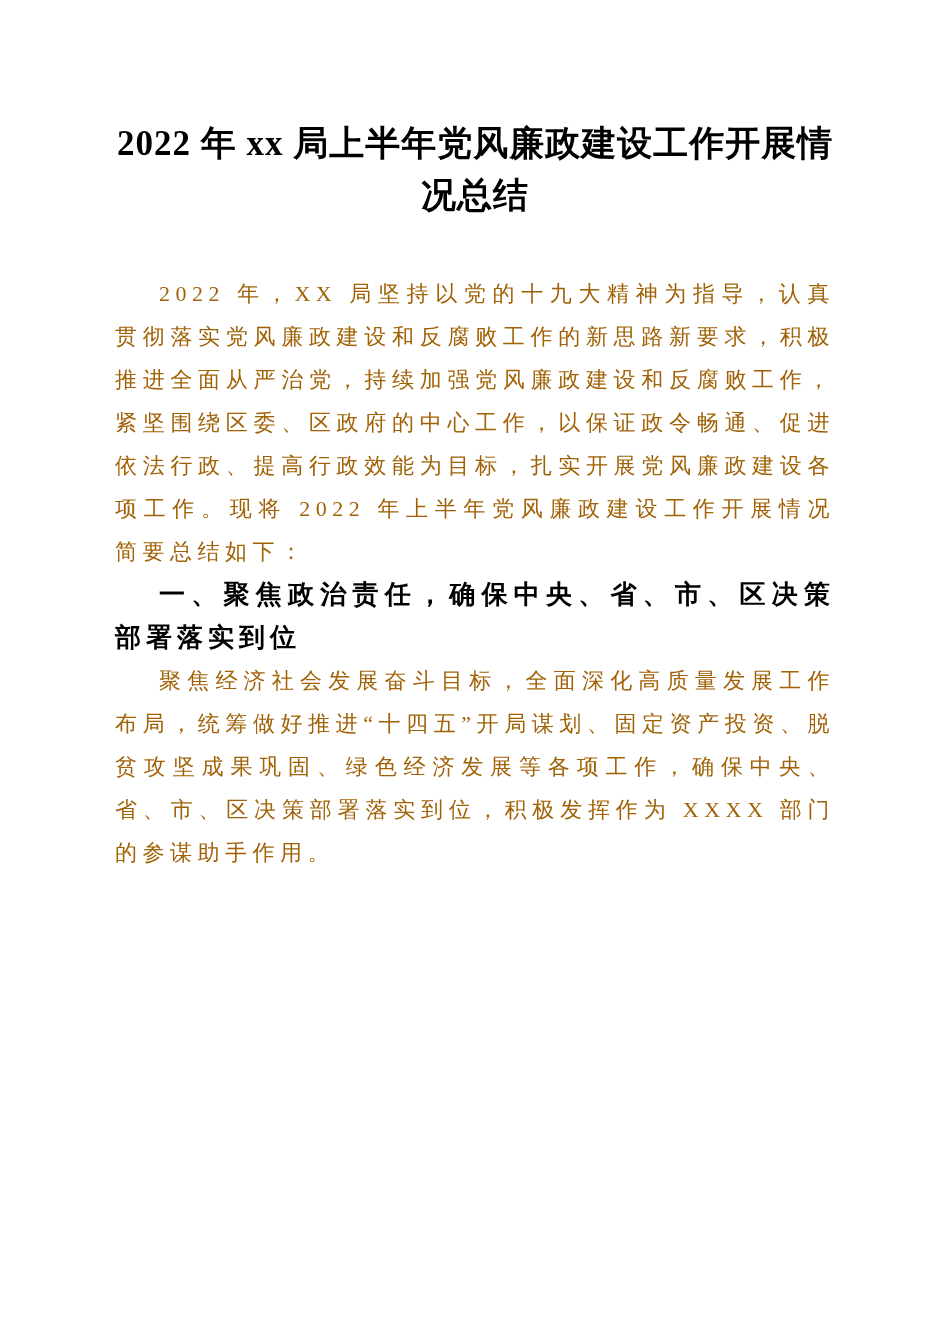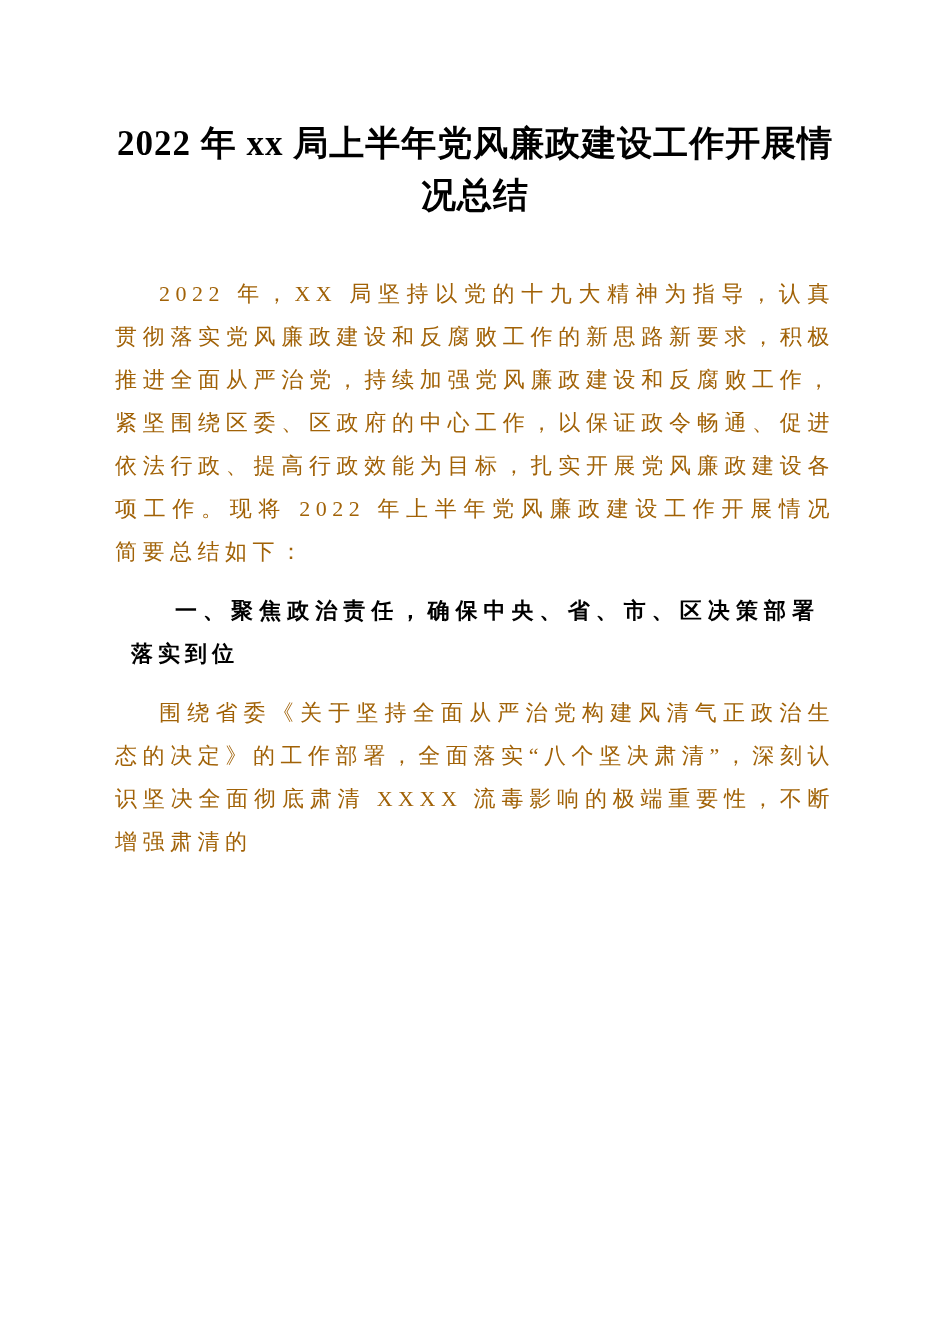--- a/index.html
+++ b/index.html
@@ -34,39 +34,39 @@
   .para {
     margin: 0;
     font-size: 22px;
     line-height: 43px;
     letter-spacing: 5.5px;
     text-align: justify;
     text-indent: 44px;
     color: #a16207;
   }
   .section-heading {
-    margin: 16px;
+    margin: 0;
     font-family: "Liberation Sans", "DejaVu Sans", sans-serif;
     font-weight: 700;
     color: #000000;
-    font-size: 22px;
+    font-size: 26px;
     line-height: 43px;
     letter-spacing: 5px;
     text-align: justify;
     text-indent: 44px;
   }
 </style>
 </head>
 <body>
 
 <div class="page">
   <h1 class="doc-title">2022 年 xx 局上半年党风廉政建设工作开展情况总结</h1>
 
   <div class="doc-body">
     <p class="para">2022 年，XX 局坚持以党的十九大精神为指导，认真贯彻落实党风廉政建设和反腐败工作的新思路新要求，积极推进全面从严治党，持续加强党风廉政建设和反腐败工作，紧坚围绕区委、区政府的中心工作，以保证政令畅通、促进依法行政、提高行政效能为目标，扎实开展党风廉政建设各项工作。现将 2022 年上半年党风廉政建设工作开展情况简要总结如下：</p>
 
     <p class="section-heading">一、聚焦政治责任，确保中央、省、市、区决策部署落实到位</p>
 
 
+    <p class="para">聚焦经济社会发展奋斗目标，全面深化高质量发展工作布局，统筹做好推进“十四五”开局谋划、固定资产投资、脱贫攻坚成果巩固、绿色经济发展等各项工作，确保中央、省、市、区决策部署落实到位，积极发挥作为 XXXX 部门的参谋助手作用。</p>
 
-    <p class="para">围绕省委《关于坚持全面从严治党构建风清气正政治生态的决定》的工作部署，全面落实“八个坚决肃清”，深刻认识坚决全面彻底肃清 XXXX 流毒影响的极端重要性，不断增强肃清的</p>
   </div>
 </div>
 
 </body></html>

